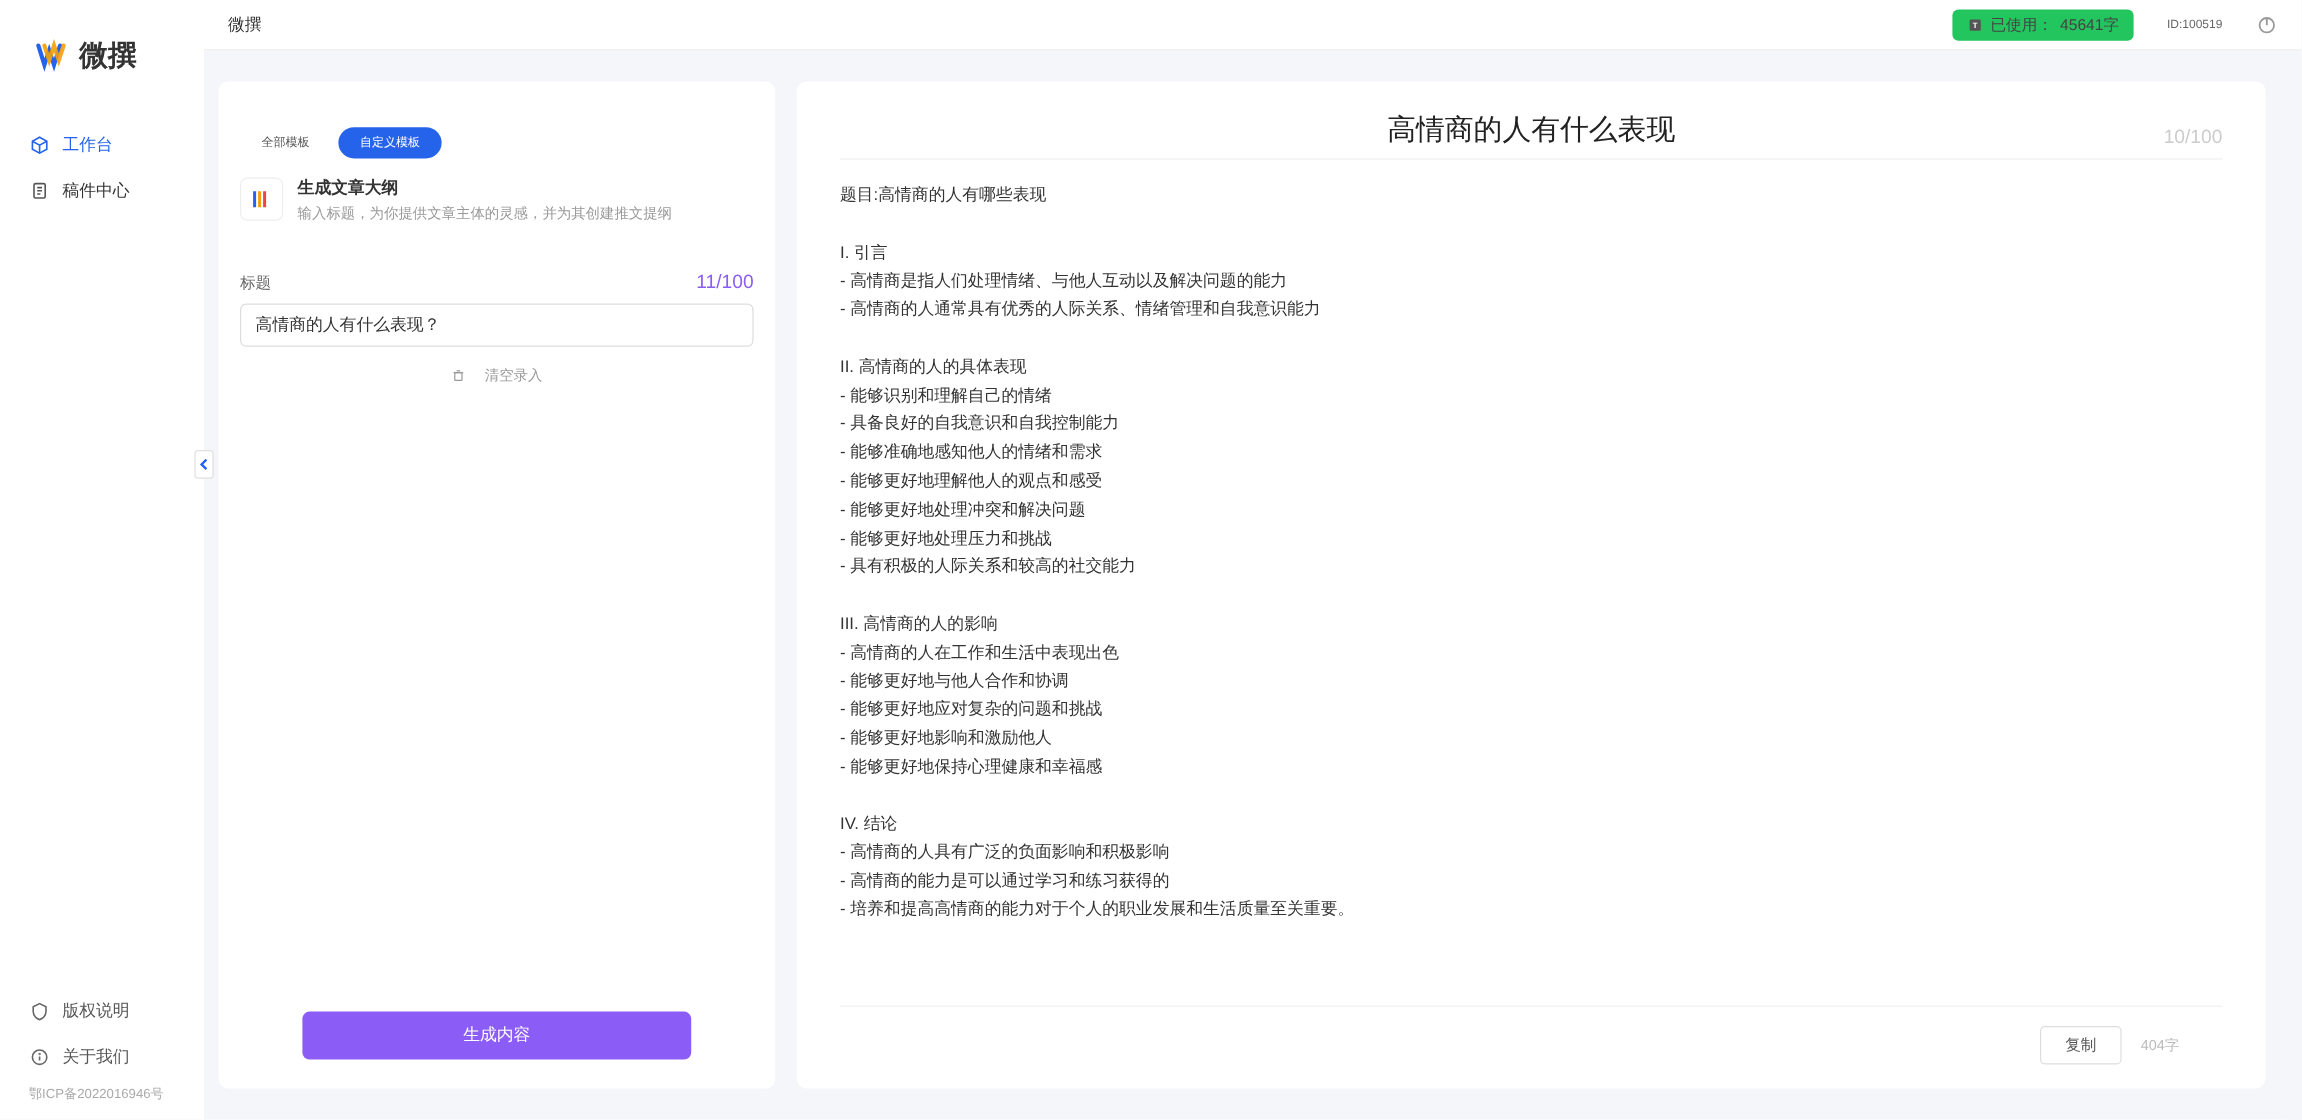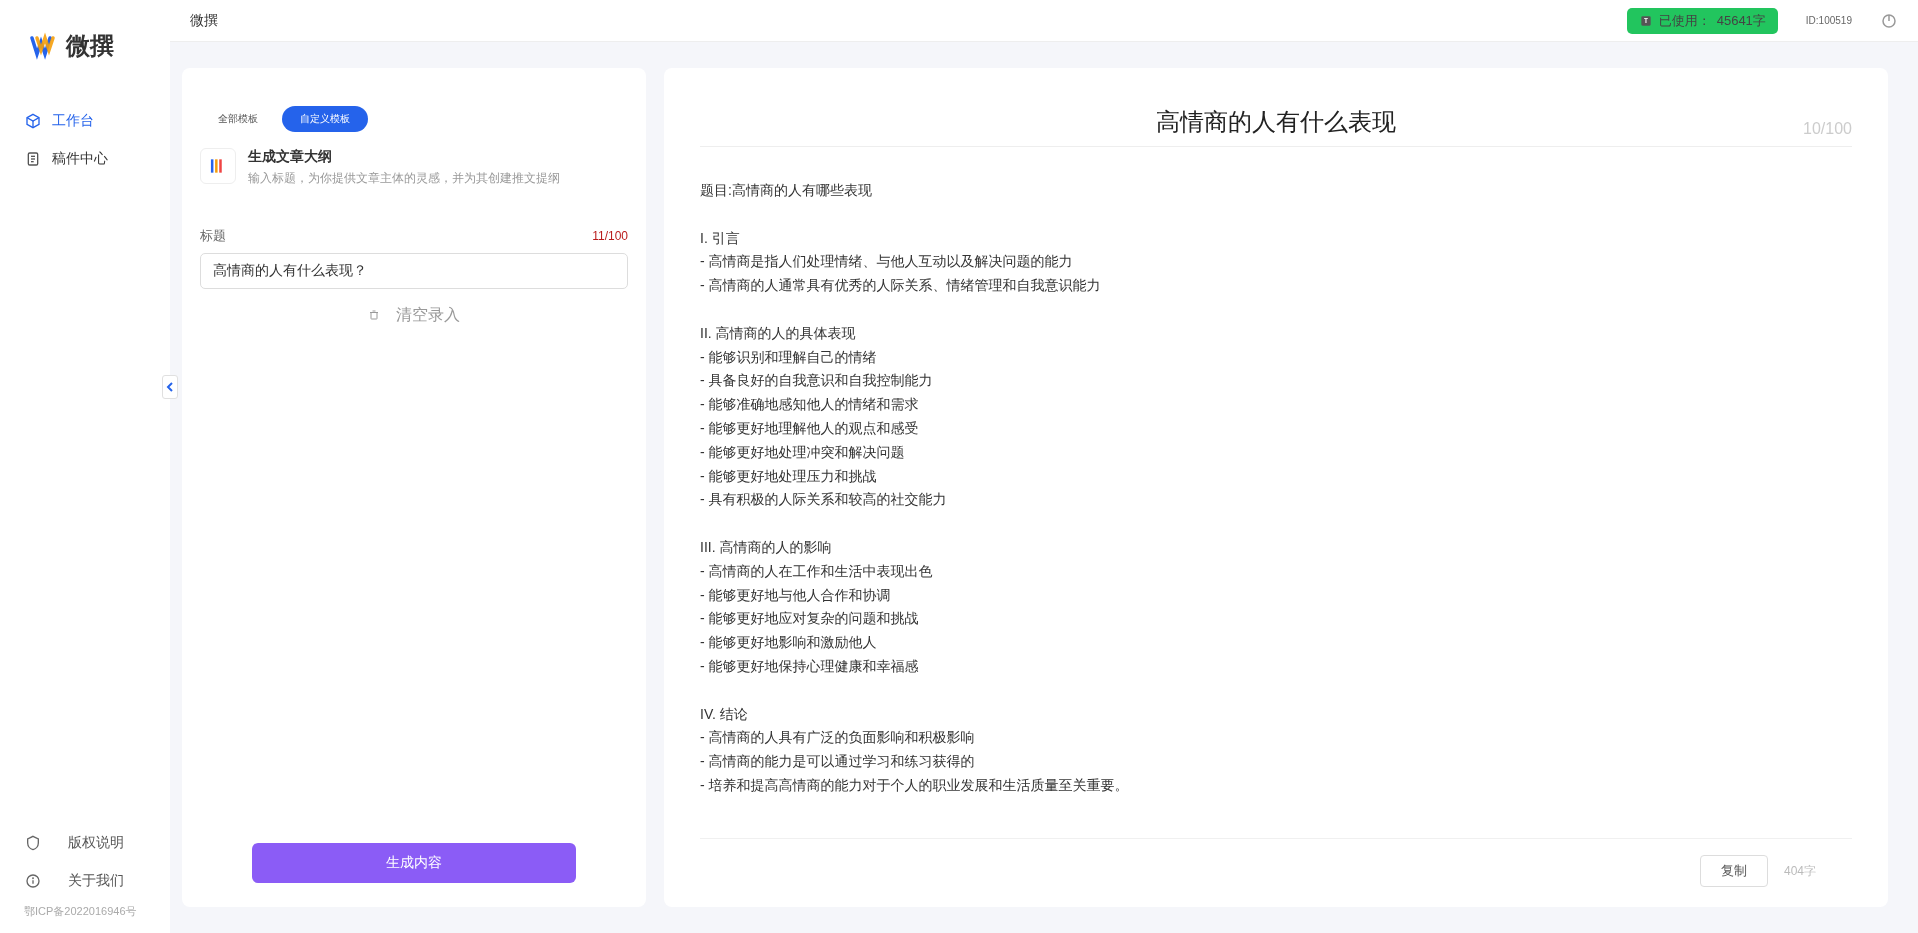--- a/index.html
+++ b/index.html
@@ -74,21 +74,21 @@
       justify-content: center;
     }
     
     .sidebar-footer {
       padding-bottom: 10px;
     }
     
     .footer-item {
       display: flex;
       align-items: flex-end;
-      gap: 26px;
+      gap: 10px;
       padding: 10px 24px;
       cursor: pointer;
       color: #555;
       font-size: 14px;
     }
     
     .icp-text {
       font-size: 11px;
       color: #aaa;
       padding: 4px 24px;
@@ -246,42 +246,42 @@
       margin-top: 14px;
       gap: 36px;
     }
     
     .field-label {
       font-size: 13px;
       color: #666;
     }
     
     .field-counter {
-      font-size: 12px;
-      color: #b91c1c;
+      font-size: 16px;
+      color: #8b5cf6;
     }
     
     .text-input {
       width: 100%;
       border: 1px solid #ddd;
       border-radius: 5px;
       padding: 9px 12px;
       font-size: 14px;
       color: #333;
       outline: none;
     }
     
     .clear-input-btn {
       display: flex;
       align-items: center;
       justify-content: center;
       gap: 16px;
       margin-top: 16px;
       color: #999;
-      font-size: 16px;
+      font-size: 12px;
       cursor: pointer;
     }
     
     .generate-btn-wrap {
       padding: 24px 70px;
     }
     
     .generate-btn {
       width: 100%;
       padding: 11px;
@@ -302,21 +302,21 @@
       flex-direction: column;
     }
     
     .doc-title-row {
       padding: 24px 36px 8px;
       display: flex;
       align-items: center;
       justify-content: center;
       position: relative;
       border-bottom: 1px solid #eee;
-      margin: 14px 36px;
+      margin: 0 36px;
     }
     
     .doc-title {
       font-size: 24px;
       font-family: serif;
       font-weight: 500;
       color: #222;
     }
     
     .doc-title-counter {

